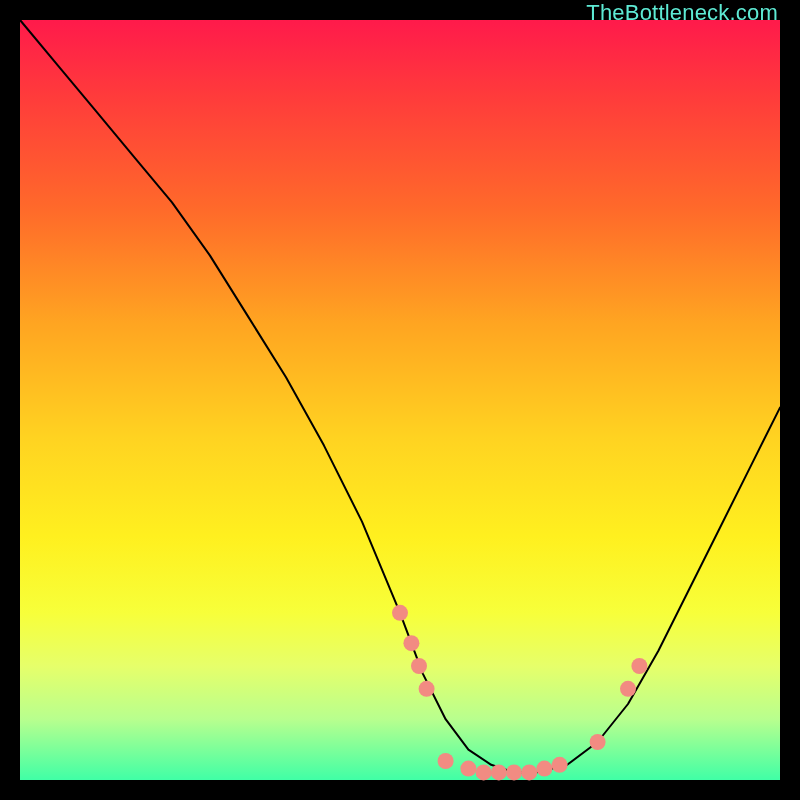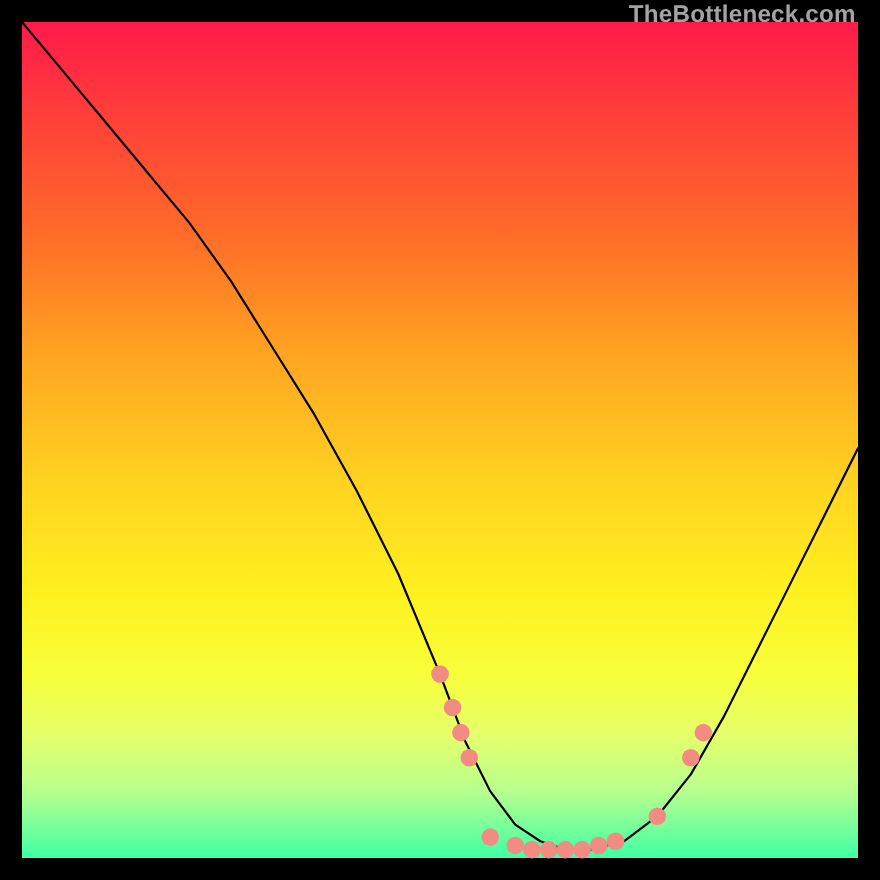--- a/index.html
+++ b/index.html
@@ -35,23 +35,23 @@
       #f7ff3a 78%,
       #e6ff6a 85%,
       #b8ff8e 92%,
       #40ffa6 100%
     );
   }
   .attribution {
     position: absolute;
     top: 0px;
     right: 22px;
-    color: #a3a3a3;
+    color: #5eead4;
     font-size: 22px;
-    font-weight: 700;
+    font-weight: 400;
     letter-spacing: 0.2px;
   }
   svg.curve {
     position: absolute;
     left: 0; top: 0;
     width: 760px; height: 760px;
     overflow: visible;
   }
 </style>
 </head>

